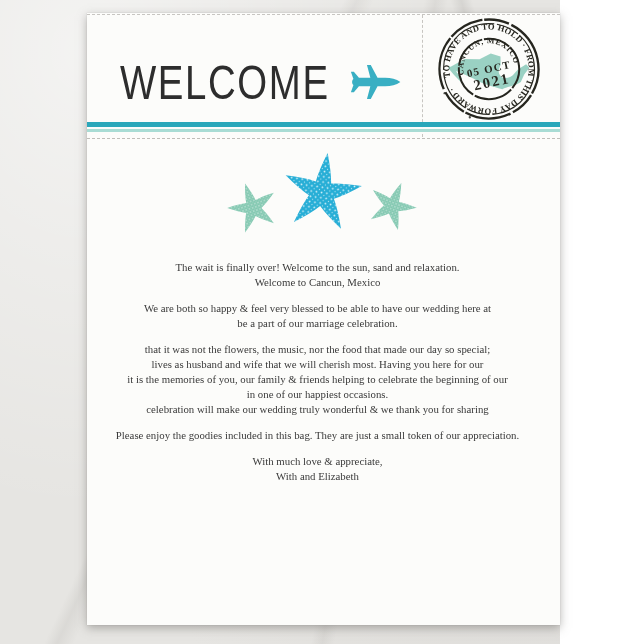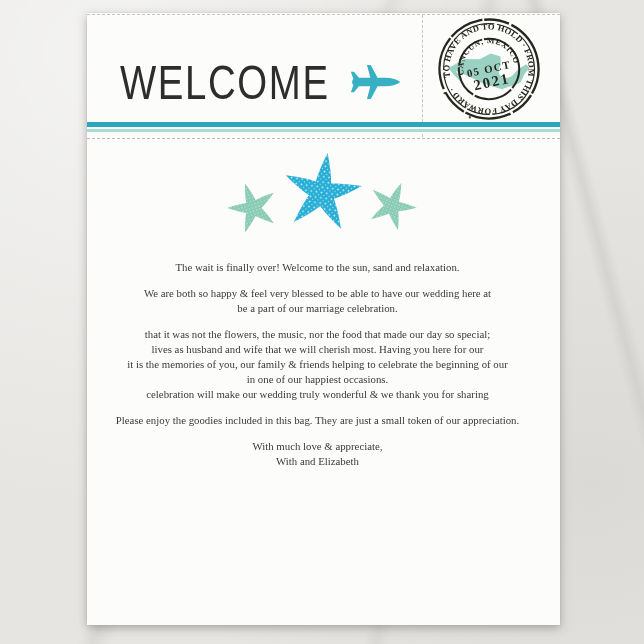--- a/index.html
+++ b/index.html
@@ -1,21 +1,21 @@
 <!DOCTYPE html>
 <html><head>
 <meta charset="utf-8">
 <style>
   html,body{margin:0;padding:0;}
   body{
     width:644px;height:644px;overflow:hidden;
     font-family:"Liberation Serif", serif;
   }
   .canvas{
-    position:relative;width:644px;height:644px;
+    position:relative;width:560px;height:644px;
     background-color:#e6e5e2;
     background-image:
       radial-gradient(ellipse at 15% 8%, rgba(255,255,255,.55), transparent 55%),
       radial-gradient(ellipse at 92% 75%, rgba(203,200,196,.4), transparent 50%),
       linear-gradient(115deg, transparent 40%, rgba(188,186,182,.28) 41.5%, transparent 43.5%),
       linear-gradient(100deg, transparent 63%, rgba(193,191,187,.3) 64.7%, transparent 66.5%),
       linear-gradient(75deg, transparent 85%, rgba(186,184,180,.35) 86.5%, transparent 88%);
   }
   .letter{
     position:absolute;left:87px;top:13px;width:473px;height:612px;
@@ -122,20 +122,21 @@
     </div>
     <div class="sf sf-right">
       <svg viewBox="0 0 100 100">
           <use href="#starfish-shape"></use>
         </svg>
     </div>
 
     <div class="body-text">
       <div class="para">
         <div class="line">The wait is finally over! Welcome to the sun, sand and relaxation.</div>
+        <div class="line">Welcome to Cancun, Mexico</div>
       </div>
       <div class="para">
         <div class="line">We are both so happy &amp; feel very blessed to be able to have our wedding here at</div>
         <div class="line">be a part of our marriage celebration.</div>
       </div>
       <div class="para">
         <div class="line">that it was not the flowers, the music, nor the food that made our day so special;</div>
         <div class="line">lives as husband and wife that we will cherish most. Having you here for our</div>
         <div class="line">it is the memories of you, our family &amp; friends helping to celebrate the beginning of our</div>
         <div class="line">in one of our happiest occasions.</div>

